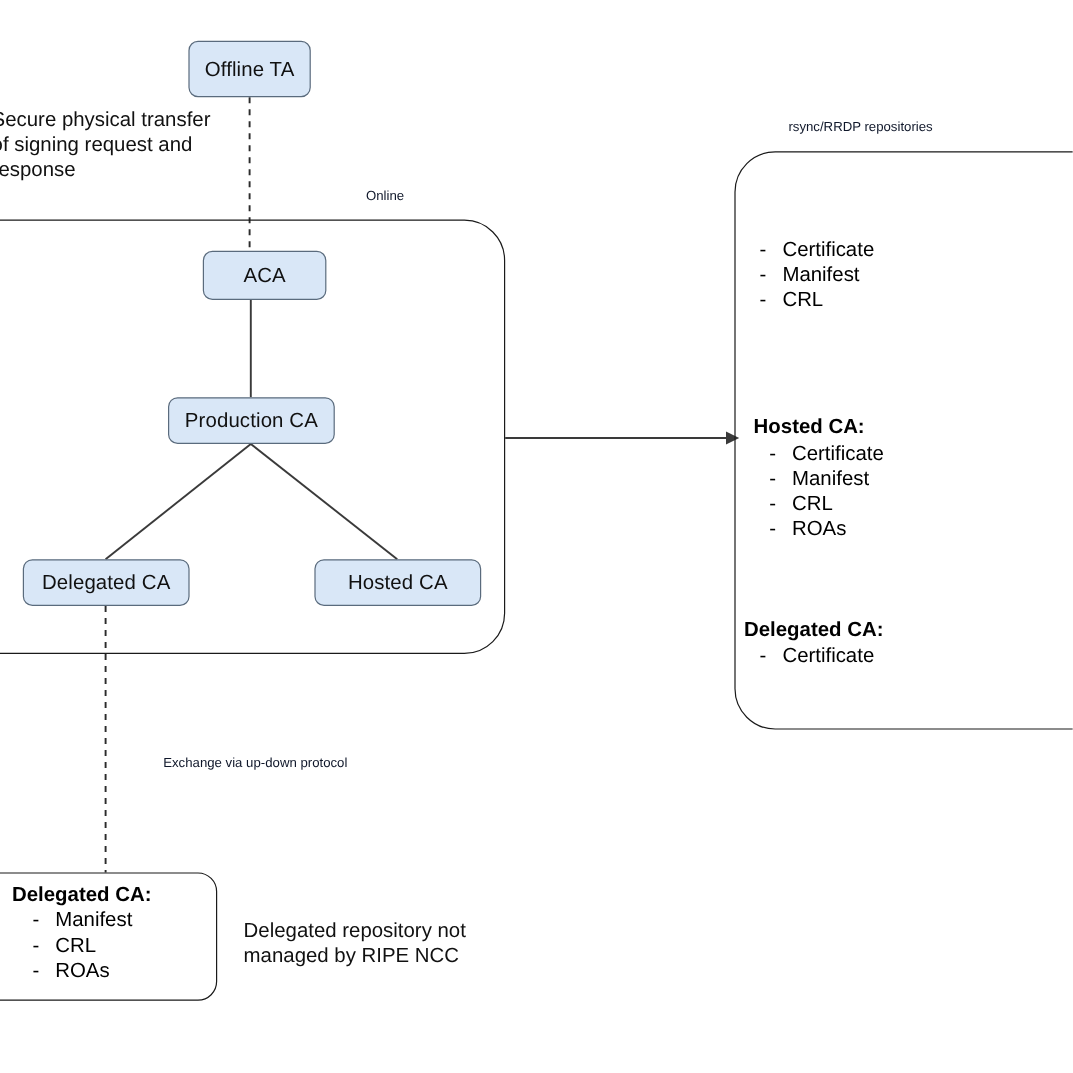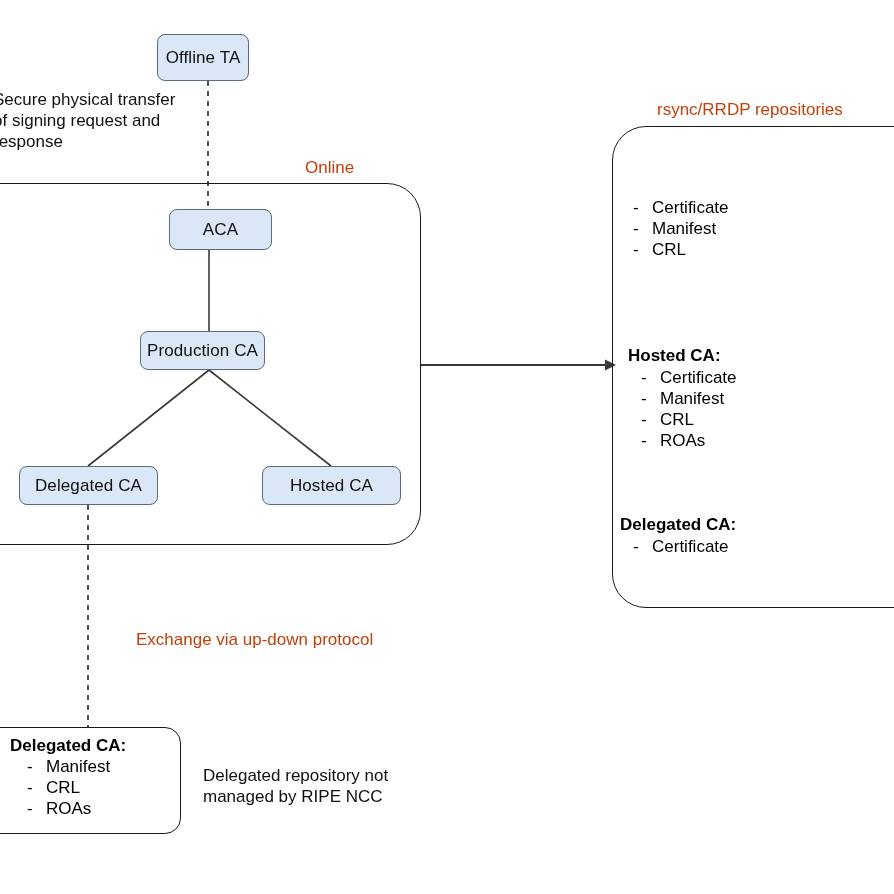--- a/index.html
+++ b/index.html
@@ -53,22 +53,22 @@
   }
   .free-text {
     position: absolute;
     font-size: 17px;
     line-height: 21px;
     color: #111111;
     white-space: pre-line;
   }
   .caption {
     position: absolute;
-    font-size: 17px;
-    color: #c2410c;
+    font-size: 11px;
+    color: #0f172a;
     white-space: nowrap;
   }
   .rep-group {
     position: absolute;
     font-size: 17px;
     line-height: 21px;
   }
   .rep-head {
     font-weight: bold;
     margin: 0 0 1px 0;
@@ -126,29 +126,29 @@
     <line x1="421" y1="365" x2="605" y2="365" stroke="#3a3a3a" stroke-width="1.8"></line>
     <polygon points="605,359.5 616,365 605,370.5" fill="#3a3a3a"></polygon>
   </svg>
 
   <div class="group-box" style="left:-38px; top:183px; width:459px; height:362px;"></div>
   <div class="caption" style="left:305px; top:158px;">Online</div>
 
   <div class="group-box" style="left:612px; top:126px; width:320px; height:482px;"></div>
   <div class="caption" style="left:657px; top:100px;">rsync/RRDP repositories</div>
 
-  <div class="node" style="left:157px; top:34px; width:92px; height:47px;">
+  <div class="node" style="left:157px; top:34px; width:102px; height:47px;">
     <span>Offline TA</span>
   </div>
 
   <div class="node" style="left:169px; top:209px; width:103px; height:41px;">
     <span>ACA</span>
   </div>
 
-  <div class="node" style="left:140px; top:331px; width:125px; height:39px;">
+  <div class="node" style="left:140px; top:331px; width:139px; height:39px;">
     <span>Production CA</span>
   </div>
 
   <div class="node" style="left:262px; top:466px; width:139px; height:39px;">
     <span>Hosted CA</span>
   </div>
 
   <div class="node" style="left:19px; top:466px; width:139px; height:39px;">
     <span>Delegated CA</span>
   </div>

